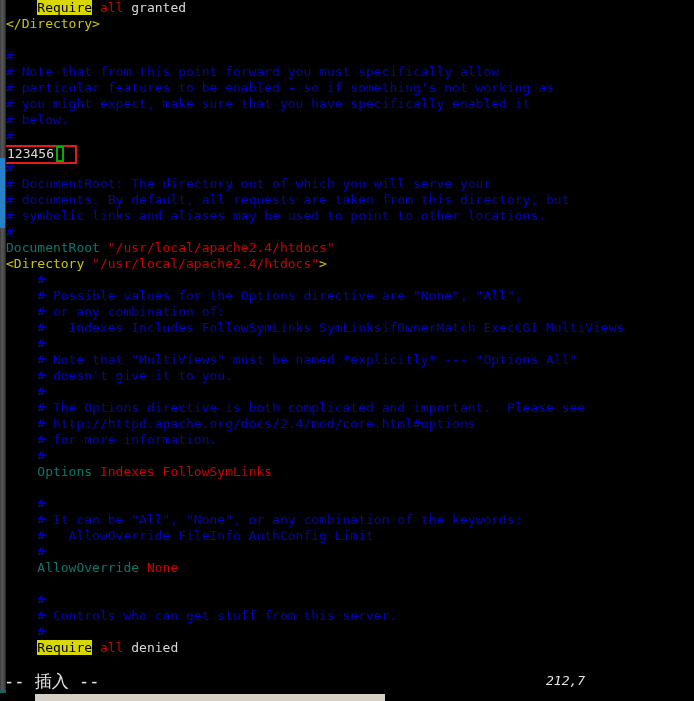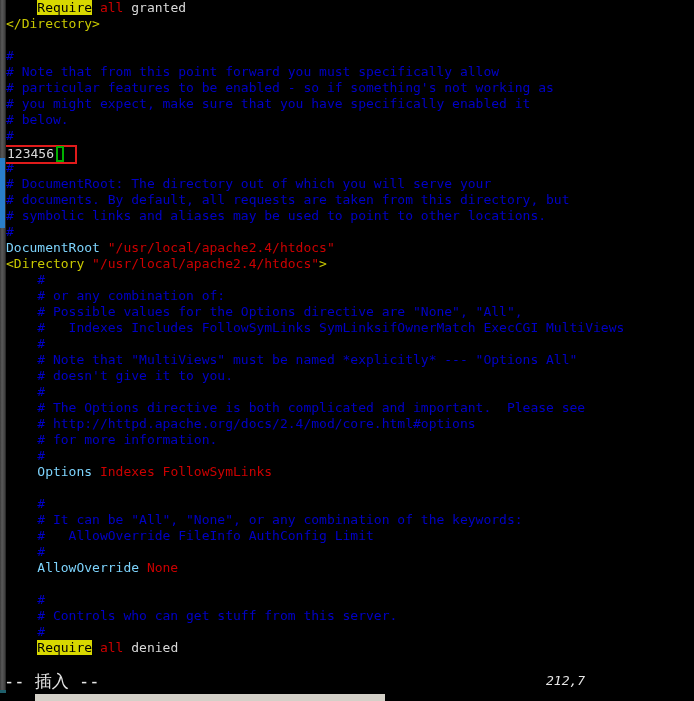--- a/index.html
+++ b/index.html
@@ -31,21 +31,21 @@
     z-index:10;
   }
   .ln{
     height:16px;line-height:16px;font-size:13px;
     white-space:pre;letter-spacing:0px;
     padding-left:1px;
   }
   .c-comment{color:#0000c8;}
   .c-white{color:#d9d9d9;}
   .c-red{color:#cc0000;}
-  .c-teal{color:#7dd3fc;text-align:right;}
+  .c-teal{color:#0f766e;text-align:right;}
   .c-yellow{color:#c8c800;}
   .c-hl{background:#d8d800;color:#000;}
 
   
   #annobox{
     position:absolute;left:3px;top:145px;width:74px;height:19px;
     border:2px solid #e01b1b;box-sizing:border-box;z-index:30;
     pointer-events:none;
   }
   #annotext{
@@ -112,22 +112,22 @@
       <div class="ln"><span class="c-comment">#</span></div>
       <div class="ln"><span class="c-white"></span></div>
       <div class="ln"><span class="c-comment">#</span></div>
       <div class="ln"><span class="c-comment"># DocumentRoot: The directory out of which you will serve your</span></div>
       <div class="ln"><span class="c-comment"># documents. By default, all requests are taken from this directory, but</span></div>
       <div class="ln"><span class="c-comment"># symbolic links and aliases may be used to point to other locations.</span></div>
       <div class="ln"><span class="c-comment">#</span></div>
       <div class="ln"><span class="c-teal">DocumentRoot</span><span class="c-white"> </span><span class="c-red">"/usr/local/apache2.4/htdocs"</span></div>
       <div class="ln"><span class="c-yellow">&lt;Directory</span><span class="c-white"> </span><span class="c-red">"/usr/local/apache2.4/htdocs"</span><span class="c-yellow">&gt;</span></div>
       <div class="ln"><span class="c-comment">    #</span></div>
+      <div class="ln"><span class="c-comment">    # Possible values for the Options directive are "None", "All",</span></div>
       <div class="ln"><span class="c-comment">    # or any combination of:</span></div>
-      <div class="ln"><span class="c-comment">    # Possible values for the Options directive are "None", "All",</span></div>
       <div class="ln"><span class="c-comment">    #   Indexes Includes FollowSymLinks SymLinksifOwnerMatch ExecCGI MultiViews</span></div>
       <div class="ln"><span class="c-comment">    #</span></div>
       <div class="ln"><span class="c-comment">    # Note that "MultiViews" must be named *explicitly* --- "Options All"</span></div>
       <div class="ln"><span class="c-comment">    # doesn't give it to you.</span></div>
       <div class="ln"><span class="c-comment">    #</span></div>
       <div class="ln"><span class="c-comment">    # The Options directive is both complicated and important.  Please see</span></div>
       <div class="ln"><span class="c-comment">    # http://httpd.apache.org/docs/2.4/mod/core.html#options</span></div>
       <div class="ln"><span class="c-comment">    # for more information.</span></div>
       <div class="ln"><span class="c-comment">    #</span></div>
       <div class="ln"><span class="c-white">    </span><span class="c-teal">Options</span><span class="c-white"> </span><span class="c-red">Indexes FollowSymLinks</span></div>

